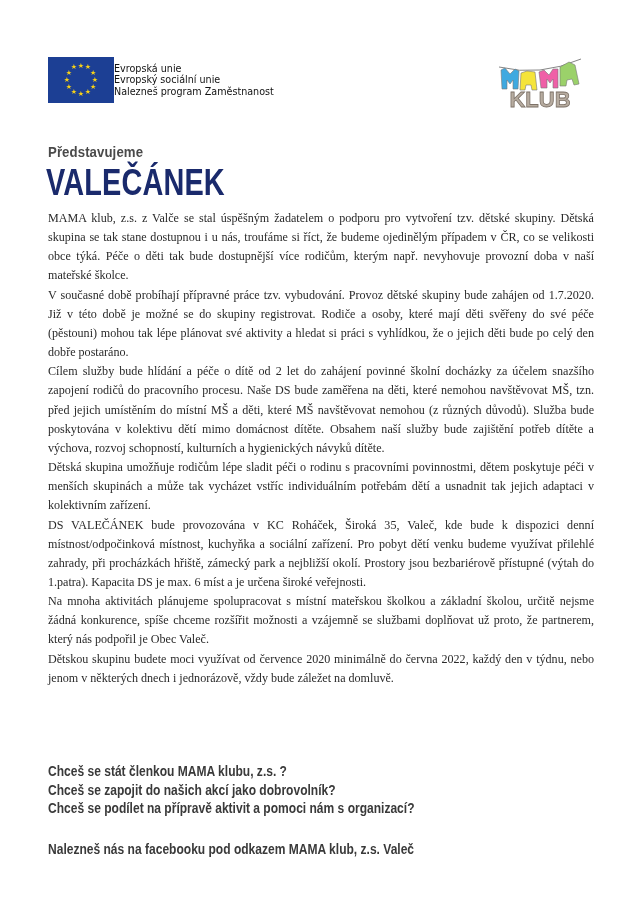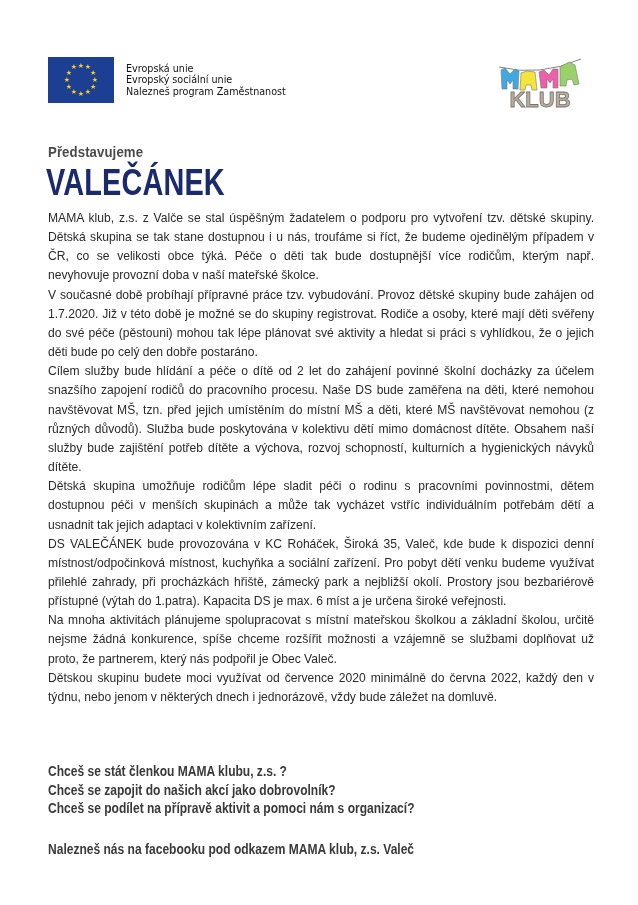--- a/index.html
+++ b/index.html
@@ -2,28 +2,28 @@
 <html><head>
   <meta charset="utf-8">
   <style>
     * { margin: 0; padding: 0; box-sizing: border-box; }
     html, body { width: 638px; height: 905px; background: #ffffff; overflow: hidden; }
     body { position: relative; font-family: "DejaVu Sans", sans-serif; color: #222; }
 
     .eu-block { position: absolute; left: 48px; top: 57px; display: flex; align-items: center; }
     .eu-flag { width: 66px; height: 46px; background: #1c3f94; position: relative; }
     .eu-flag .star { position: absolute; color: #f7d117; font-size: 7px; line-height: 7px; width: 7px; height: 7px; text-align: center; }
-    .eu-text { margin-left: 12px; font-family: "DejaVu Sans", sans-serif; font-size: 9.6px; line-height: 11.4px; color: #111; }
+    .eu-text { font-family: "DejaVu Sans", sans-serif; font-size: 9.6px; line-height: 11.4px; color: #111; }
 
     .mama-logo { position: absolute; left: 497px; top: 57px; width: 86px; height: 52px; }
 
     .kicker { position: absolute; left: 48px; top: 143px; font-family: "Liberation Sans", sans-serif; font-weight: bold; font-size: 15px; color: #4a4a4a; transform: scaleX(0.88); transform-origin: left top; letter-spacing: 0.1px; }
     .title { position: absolute; left: 46px; top: 163px; font-family: "Liberation Sans", sans-serif; font-weight: bold; font-size: 37px; line-height: 40px; color: #1a2a6c; transform: scaleX(0.78); transform-origin: left top; letter-spacing: 0.2px; }
 
-    .body-text { position: absolute; left: 48px; top: 209px; width: 546px; font-family: Liberation Sans, sans-serif; font-size: 12.1px; line-height: 19.15px; color: #2a2a2a; text-align: justify; }
+    .body-text { position: absolute; left: 48px; top: 209px; width: 546px; font-family: Liberation Serif, serif; font-size: 12.1px; line-height: 19.15px; color: #2a2a2a; text-align: justify; }
     .body-text p { margin: 0; }
 
     .questions { position: absolute; left: 48px; top: 762px; font-family: "Liberation Sans", sans-serif; font-weight: bold; font-size: 14.5px; line-height: 18.6px; color: #3a3a3a; transform: scaleX(0.83); transform-origin: left top; }
     .facebook { position: absolute; left: 48px; top: 840px; font-family: "Liberation Sans", sans-serif; font-weight: bold; font-size: 14.5px; line-height: 18px; color: #3a3a3a; transform: scaleX(0.83); transform-origin: left top; }
   </style>
 </head>
 <body>
 
 <div class="eu-block">
   <div class="eu-flag" id="eu-flag" style="background: rgb(28, 63, 148);">
@@ -64,21 +64,21 @@
   <text x="43" y="50" text-anchor="middle" font-family="Liberation Sans, sans-serif" font-weight="bold" font-size="22" fill="#b7aca0" stroke="#7d7268" stroke-width="0.8">KLUB</text>
 </svg>
 
 <div class="kicker">Představujeme</div>
 <h1 class="title">VALEČÁNEK</h1>
 
 <div class="body-text">
   <p>MAMA klub, z.s. z Valče se stal úspěšným žadatelem o podporu pro vytvoření tzv. dětské skupiny. Dětská skupina se tak stane dostupnou i u nás, troufáme si říct, že budeme ojedinělým případem v ČR, co se velikosti obce týká. Péče o děti tak bude dostupnější více rodičům, kterým např. nevyhovuje provozní doba v naší mateřské školce.</p>
   <p>V současné době probíhají přípravné práce tzv. vybudování. Provoz dětské skupiny bude zahájen od 1.7.2020. Již v této době je možné se do skupiny registrovat. Rodiče a osoby, které mají děti svěřeny do své péče (pěstouni) mohou tak lépe plánovat své aktivity a hledat si práci s vyhlídkou, že o jejich děti bude po celý den dobře postaráno.</p>
   <p>Cílem služby bude hlídání a péče o dítě od 2 let do zahájení povinné školní docházky za účelem snazšího zapojení rodičů do pracovního procesu. Naše DS bude zaměřena na děti, které nemohou navštěvovat MŠ, tzn. před jejich umístěním do místní MŠ a děti, které MŠ navštěvovat nemohou (z různých důvodů).  Služba bude poskytována v kolektivu dětí mimo domácnost dítěte. Obsahem naší služby bude zajištění potřeb dítěte a výchova, rozvoj schopností, kulturních a hygienických návyků dítěte.</p>
-  <p>Dětská skupina umožňuje rodičům lépe sladit péči o rodinu s pracovními povinnostmi, dětem dostupnou péči v menších skupinách a může tak vycházet vstříc individuálním potřebám dětí a usnadnit tak jejich adaptaci v kolektivním zařízení.</p>
+  <p>Dětská skupina umožňuje rodičům lépe sladit péči o rodinu s pracovními povinnostmi, dětem poskytuje péči v menších skupinách a může tak vycházet vstříc individuálním potřebám dětí a usnadnit tak jejich adaptaci v kolektivním zařízení.</p>
   <p>DS VALEČÁNEK bude provozována v KC Roháček, Široká 35, Valeč, kde bude k dispozici denní místnost/odpočinková místnost, kuchyňka a sociální zařízení. Pro pobyt dětí venku budeme využívat přilehlé zahrady, při procházkách hřiště, zámecký park a nejbližší okolí. Prostory jsou bezbariérově přístupné (výtah do 1.patra). Kapacita DS je max. 6 míst a je určena široké veřejnosti.</p>
   <p>Na mnoha aktivitách plánujeme spolupracovat s místní mateřskou školkou a základní školou, určitě nejsme žádná konkurence, spíše chceme rozšířit možnosti a vzájemně se službami doplňovat už proto, že partnerem, který nás podpořil je Obec Valeč.</p>
   <p>Dětskou skupinu budete moci využívat od července 2020 minimálně do června 2022, každý den v týdnu, nebo jenom v některých dnech i jednorázově, vždy bude záležet na domluvě.</p>
 </div>
 
 <div class="questions">
   <div>Chceš se stát členkou MAMA klubu, z.s. ?</div>
   <div>Chceš se zapojit do našich akcí jako dobrovolník?</div>
   <div>Chceš se podílet na přípravě aktivit a pomoci nám s organizací?</div>
 </div>

